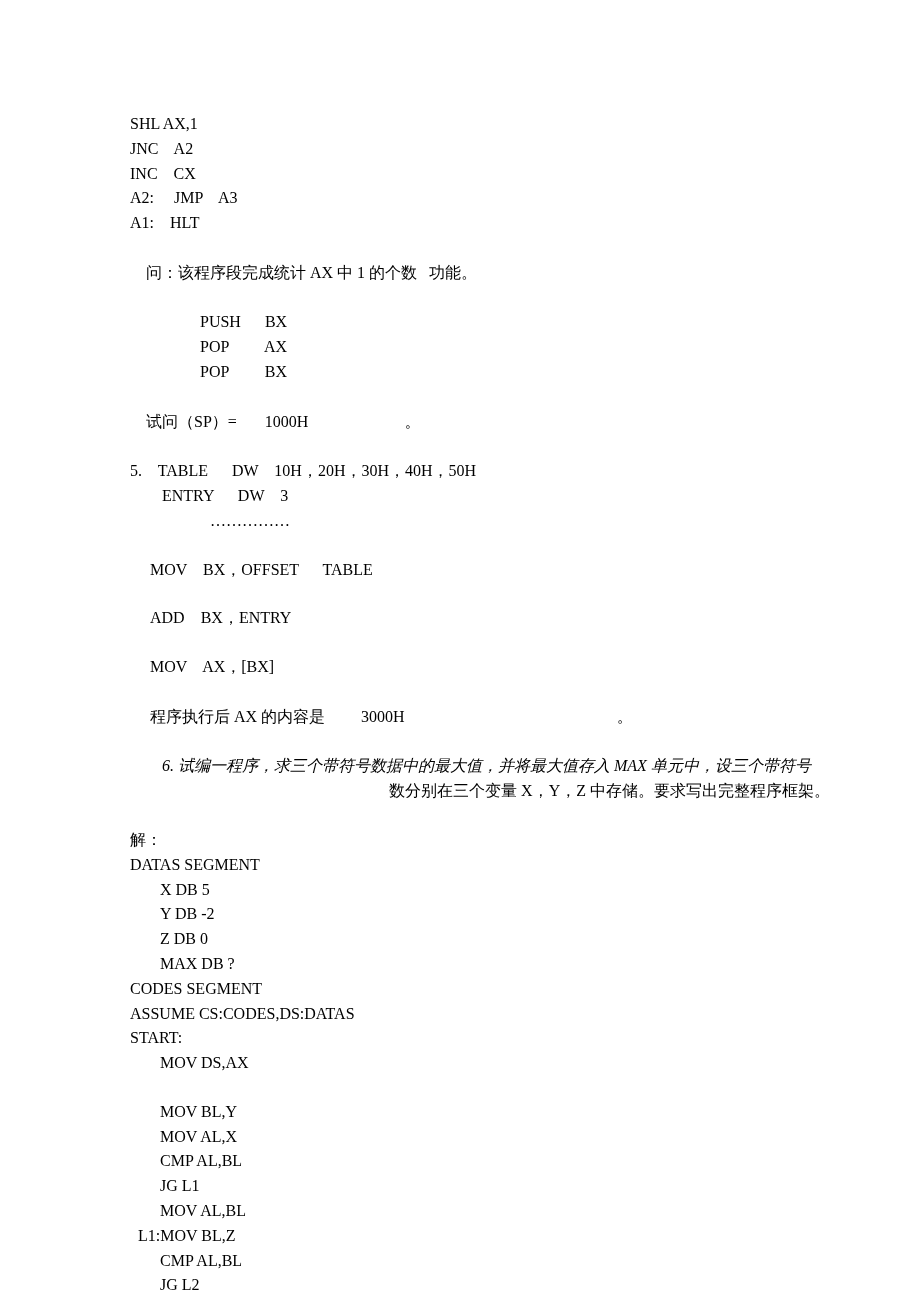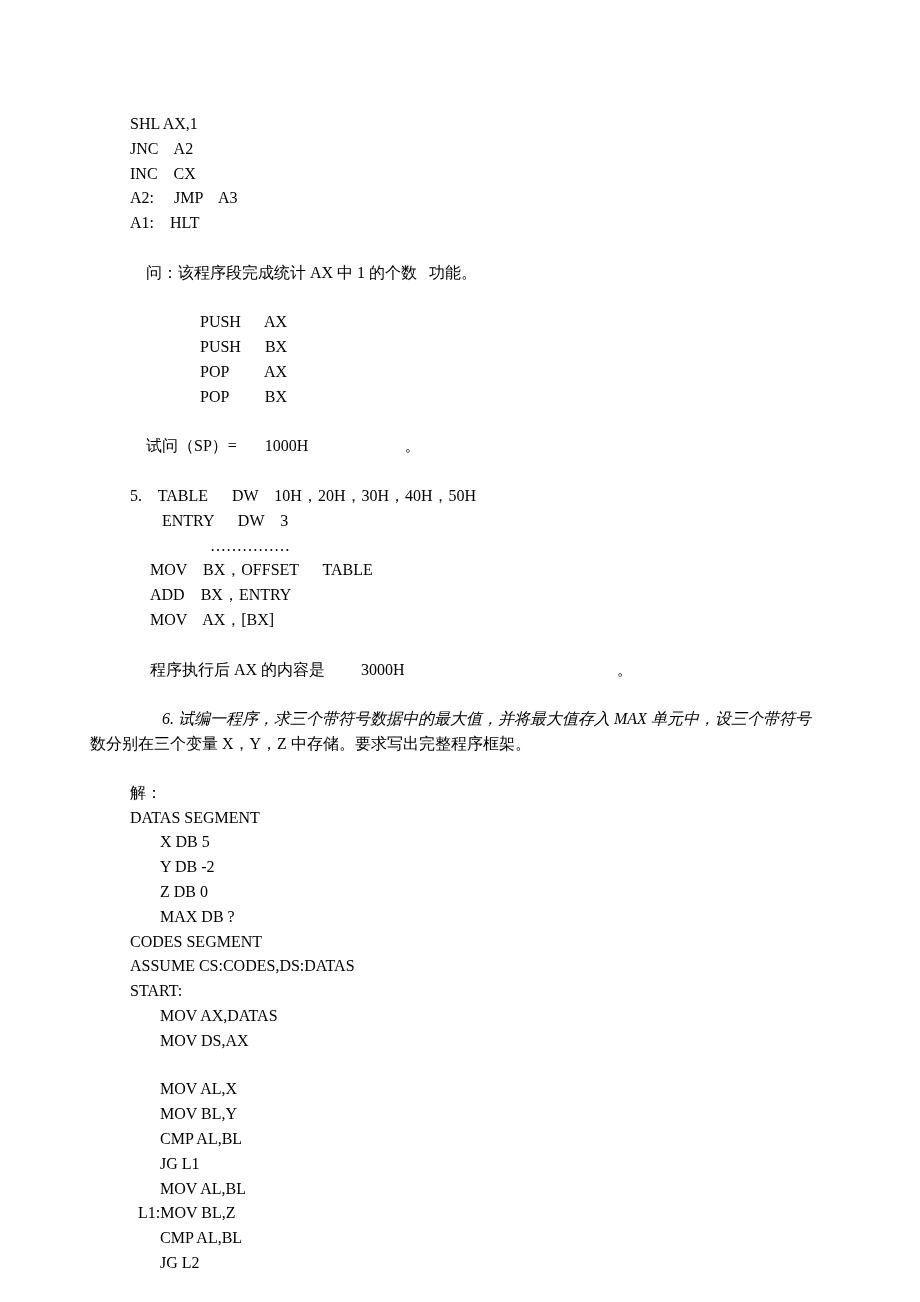--- a/index.html
+++ b/index.html
@@ -18,78 +18,76 @@
     line-height: 1.55;
     color: #000;
   }
   .line {
     white-space: pre;
   }
   .indent1 { padding-left: 40px; }
   .indent2 { padding-left: 72px; }
   .indent3 { padding-left: 110px; }
   .in-code { padding-left: 70px; }
-  .in-code2 { padding-left: 60px; }
+  .in-code2 { padding-left: 60px; margin-top: 24px; }
   .u {
     text-underline-offset: 2px;
   }
   .spacer { height: 24px; }
 </style>
 </head>
 <body>
 
 <div class="page">
 
   <div class="line indent1">SHL AX,1</div>
   <div class="line indent1">JNC    A2</div>
   <div class="line indent1">INC    CX</div>
   <div class="line indent1">A2:     JMP    A3</div>
   <div class="line indent1">A1:    HLT</div>
   <div class="line indent1">
     <span>问：该程序段完成</span><span class="u">统计 AX 中 1 的个数</span><span>   功能。</span>
   </div>
 
-  <div class="line indent3">PUSH      AX</div>
   <div class="line indent3">PUSH      BX</div>
   <div class="line indent3">POP         AX</div>
   <div class="line indent3">POP         BX</div>
   <div class="line indent1">
     <span>试问（SP）=</span><span class="u">       1000H                        </span><span>。</span>
   </div>
 
   <div class="line indent1">5.    TABLE      DW    10H，20H，30H，40H，50H</div>
   <div class="line indent2">ENTRY      DW    3</div>
   <div class="line" style="padding-left:120px;">……………</div>
   <div class="line in-code2">MOV    BX，OFFSET      TABLE</div>
   <div class="line in-code2">ADD    BX，ENTRY</div>
   <div class="line in-code2">MOV    AX，[BX]</div>
   <div class="line indent1">
     <span> 程序执行后 AX 的内容是</span><span class="u">         3000H                                                     </span><span>。</span>
   </div>
 
   <div class="line" style="padding-left:72px; text-indent:0; white-space:normal;font-style:italic;">6.  试编一程序，求三个带符号数据中的最大值，并将最大值存入 MAX 单元中，设三个带符号</div>
-  <div class="line" style="white-space:normal;">数分别在三个变量 X，Y，Z 中存储。要求写出完整程序框架。</div>
+  <div class="line" style="white-space:normal;text-align:right;">数分别在三个变量 X，Y，Z 中存储。要求写出完整程序框架。</div>
 
   <div class="spacer"></div>
 
   <div class="line indent1">解：</div>
 
   <div class="line indent1">DATAS SEGMENT</div>
   <div class="line in-code">X DB 5</div>
   <div class="line in-code">Y DB -2</div>
   <div class="line in-code">Z DB 0</div>
   <div class="line in-code">MAX DB ?</div>
   <div class="line indent1">CODES SEGMENT</div>
   <div class="line indent1">ASSUME CS:CODES,DS:DATAS</div>
   <div class="line indent1">START:</div>
-  <div class="line in-code">MOV AX,DATAS</div>
   <div class="line in-code">MOV DS,AX</div>
   <div class="spacer"></div>
+  <div class="line in-code">MOV BL,Y</div>
   <div class="line in-code">MOV AL,X</div>
-  <div class="line in-code">MOV BL,Y</div>
   <div class="line in-code">CMP AL,BL</div>
   <div class="line in-code">JG L1</div>
   <div class="line in-code">MOV AL,BL</div>
   <div class="line indent1">  L1:MOV BL,Z</div>
   <div class="line in-code">CMP AL,BL</div>
   <div class="line in-code">JG L2</div>
 
 </div>
 
 </body></html>

